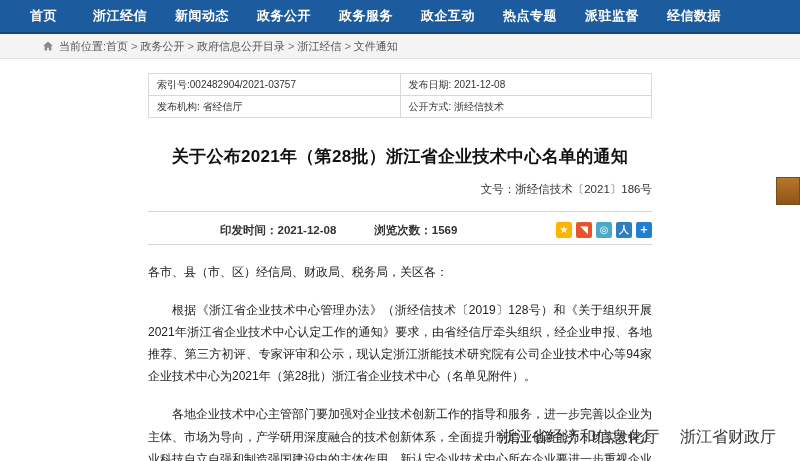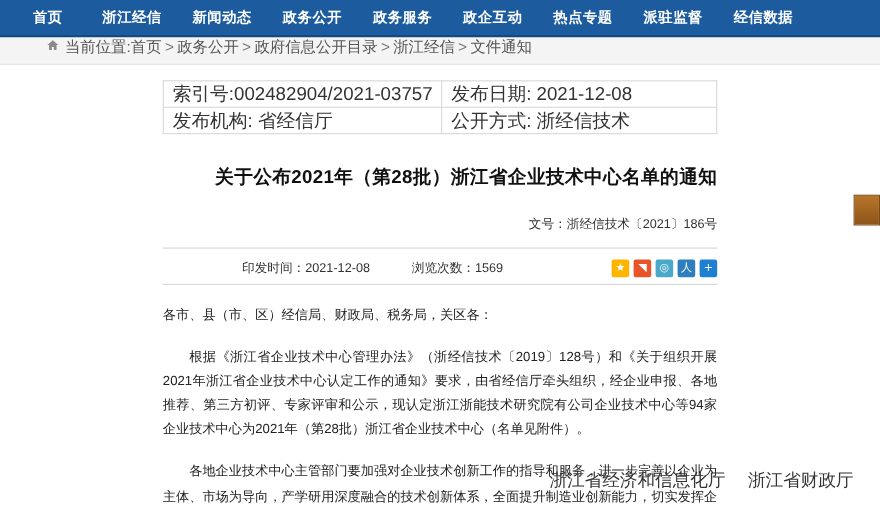--- a/index.html
+++ b/index.html
@@ -23,68 +23,69 @@
   }
   .navbar .nav-item.first{
     padding:0 22px 0 30px;
   }
   .navbar .nav-item.active{
     background:#1c5c9e;
   }
   
   .crumb-bar{
     height:24px;background:#f4f4f4;border-bottom:1px solid #e2e2e2;
-    display:flex;align-items:flex-start;padding-left:42px;
-    font-size:14px;color:#555;
+    display:flex;align-items:center;padding-left:42px;
+    font-size:11px;color:#555;
   }
   .crumb-bar .home-icon{
     width:12px;height:12px;margin-right:5px;display:inline-block;
     position:relative;
   }
   .crumb-bar .sep{margin:0 3px;color:#777;}
   .crumb-bar a{color:#555;text-decoration:none;}
   
   .page{
     position:relative;
     width:800px;height:405px;
     background:#ffffff;
   }
   .doc{
     width:504px;margin:0 auto;padding-top:14px;
   }
   
   table.meta{
     width:100%;border-collapse:collapse;
-    font-size:17px;color:#333;
+    font-size:10px;color:#333;
   }
   table.meta td{
     border:1px solid #d8d8d8;
     height:21px;padding:0 8px;
     white-space:nowrap;
   }
   table.meta td.k{width:50%;}
   
   .title{
-    text-align:right;
+    text-align:center;
     font-size:17px;font-weight:bold;color:#111;
     line-height:1.5;
-    margin:26px 0 22px;
+    margin:26px 0 12px;
     letter-spacing:.3px;
   }
   .docno{
     text-align:right;font-size:11.5px;color:#333;margin-bottom:14px;
   }
   .hr{
     border:0;border-top:1px solid #d5d5d5;margin:6px 0 0;
   }
   .infoline{
-    display:flex;align-items:center;
+    display:flex;align-items:flex-end;
     font-size:11.5px;color:#333;
     padding:10px 0 6px;
     justify-content:flex-start;
+    font-weight:bold;
   }
   .infoline .print{margin-left:72px;}
   .infoline .views{margin-left:38px;}
   .share{
     margin-left:auto;display:flex;gap:4px;align-items:center;
   }
   .share .s{
     width:16px;height:16px;border-radius:2px;
     display:inline-block;position:relative;
     font-size:10px;line-height:16px;text-align:center;color:#fff;

